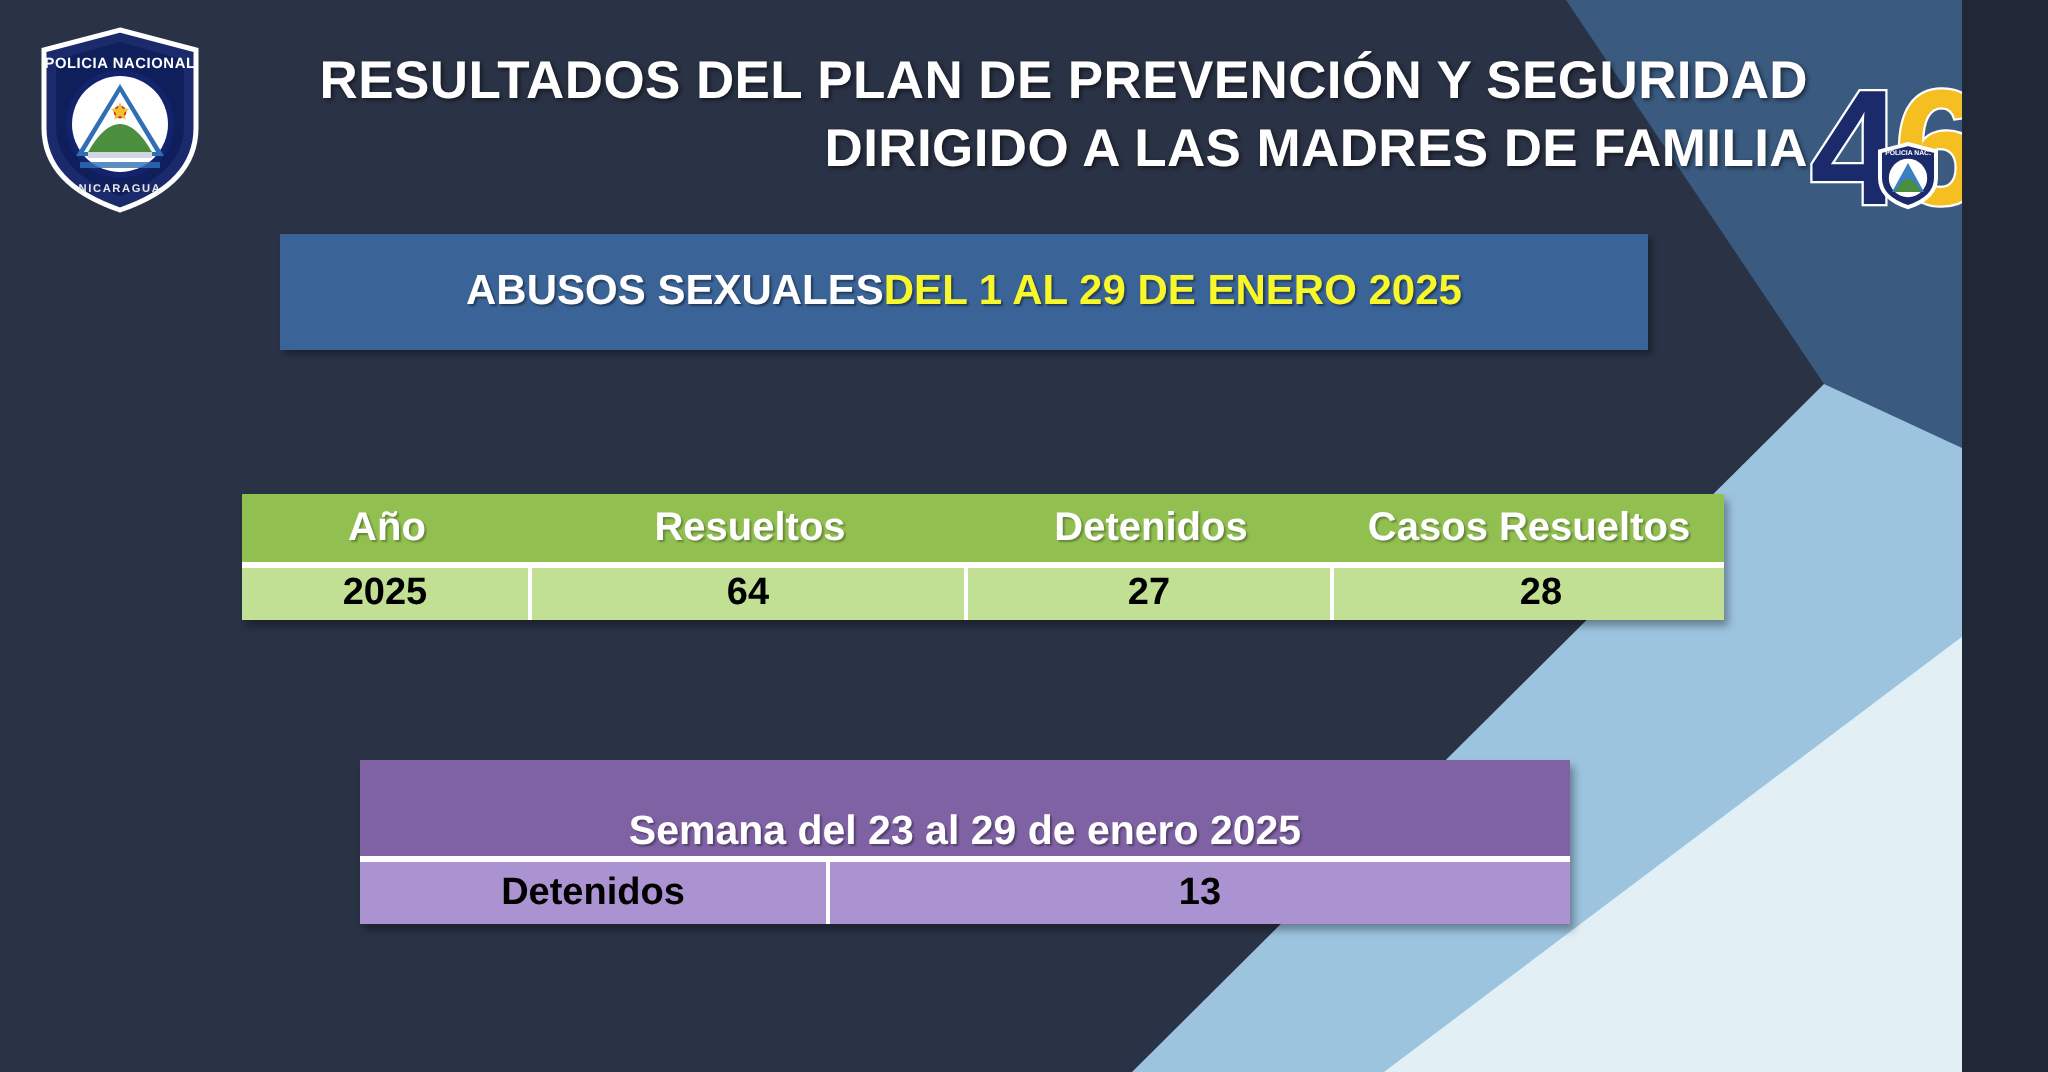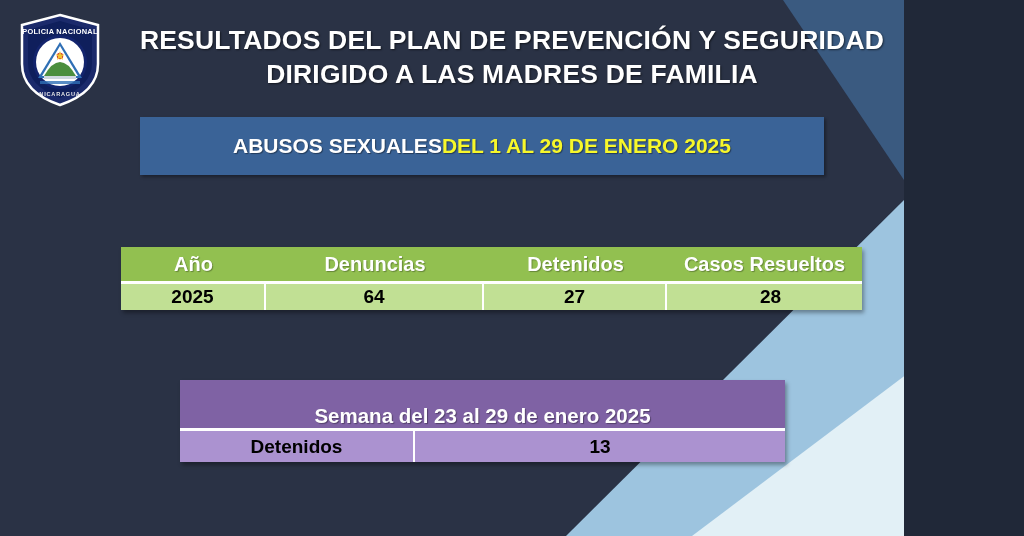--- a/index.html
+++ b/index.html
@@ -2,21 +2,21 @@
 <html><head>
 <meta charset="utf-8">
 <style>
   html, body {
     margin: 0;
     padding: 0;
     background: #202838;
   }
   .slide {
     position: relative;
-    width: 904px;
+    width: 981px;
     height: 536px;
     overflow: hidden;
     background: #3b82f6;
     font-family: "Liberation Sans", sans-serif;
   }
 
   
   .bg-layer { position: absolute; inset: 0; overflow: hidden; }
   .bg-svg   { position: absolute; inset: 0; width: 1024px; height: 536px; display: block; }
 
@@ -39,21 +39,21 @@
     height: 92px;
   }
   .anniv-svg { width: 108px; height: 92px; display: block; }
 
   
   .main-title {
     position: absolute;
     left: 120px;
     top: 24px;
     width: 784px;
-    text-align: center;
+    text-align: right;
     color: #ffffff;
     font-weight: bold;
     font-size: 26.5px;
     line-height: 1.28;
     letter-spacing: 0.2px;
     text-shadow: 1px 1px 2px rgba(0,0,0,0.55);
     white-space: pre-line;
   }
 
   
@@ -218,21 +218,21 @@
 DIRIGIDO A LAS MADRES DE FAMILIA</div>
 
   <div class="banner">
     <div class="banner-line1">ABUSOS SEXUALES</div>
     <div class="banner-line2">DEL 1 AL 29 DE ENERO 2025</div>
   </div>
 
   <div class="tbl-green">
     <div class="hrow">
       <div class="cell gc0">Año</div>
-      <div class="cell gc1">Denuncias</div>
+      <div class="cell gc1">Resueltos</div>
       <div class="cell gc2">Detenidos</div>
       <div class="cell gc3">Casos Resueltos</div>
     </div>
     <div class="drow">
       <div class="cell gc0">2025</div>
       <div class="cell gc1">64</div>
       <div class="cell gc2">27</div>
       <div class="cell gc3">28</div>
     </div>
   </div>

